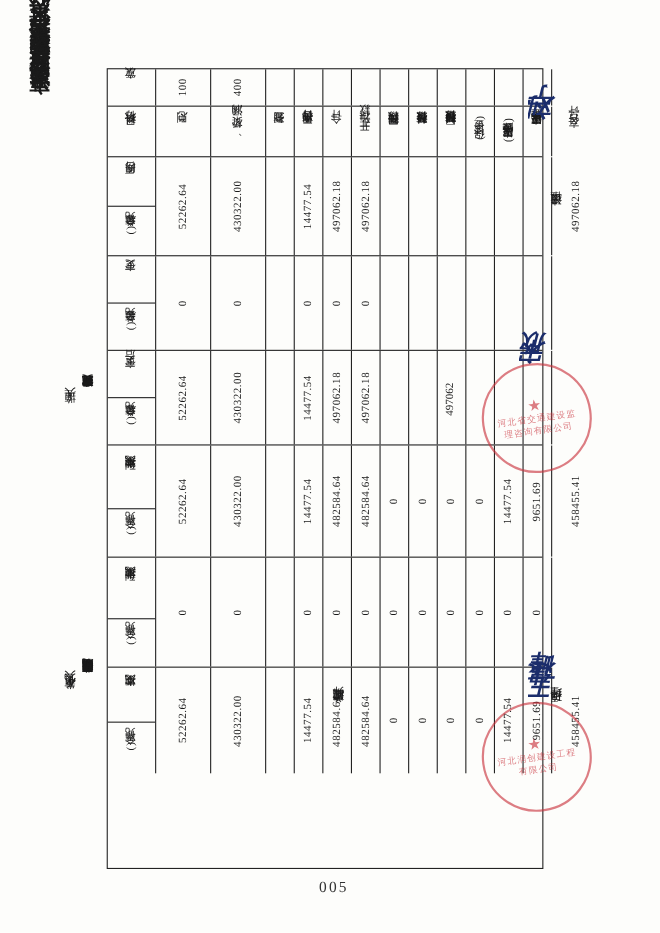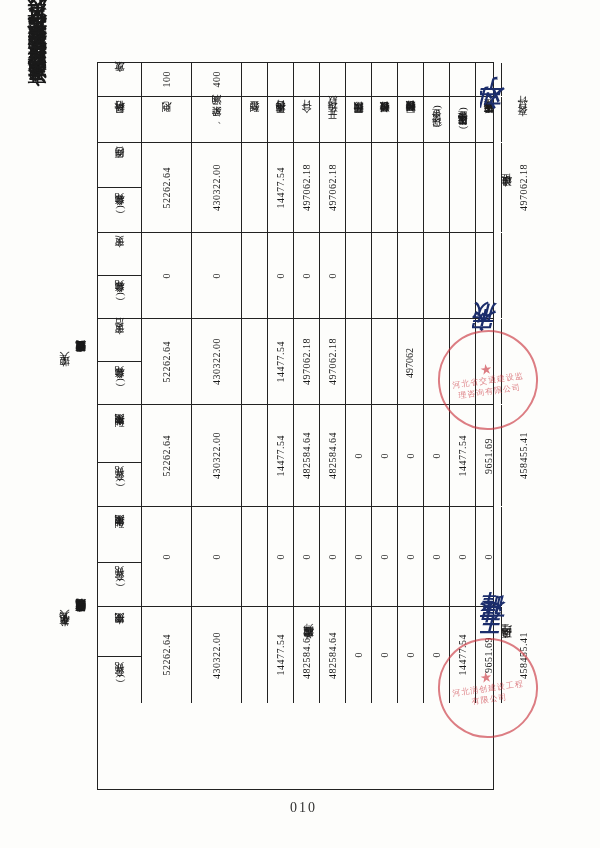--- a/index.html
+++ b/index.html
@@ -662,15 +662,15 @@
       <span>河北省交通建设监理咨询有限公司</span>
     </div>
   </div>
   <div class="seal" id="seal-2">
     <div class="seal-inner">
       <span class="star">★</span>
       <span>河北润创建设工程有限公司</span>
     </div>
   </div>
 
-  <div id="page-no">010</div>
+  <div id="page-no">005</div>
 
 </div>
 
 </body></html>

